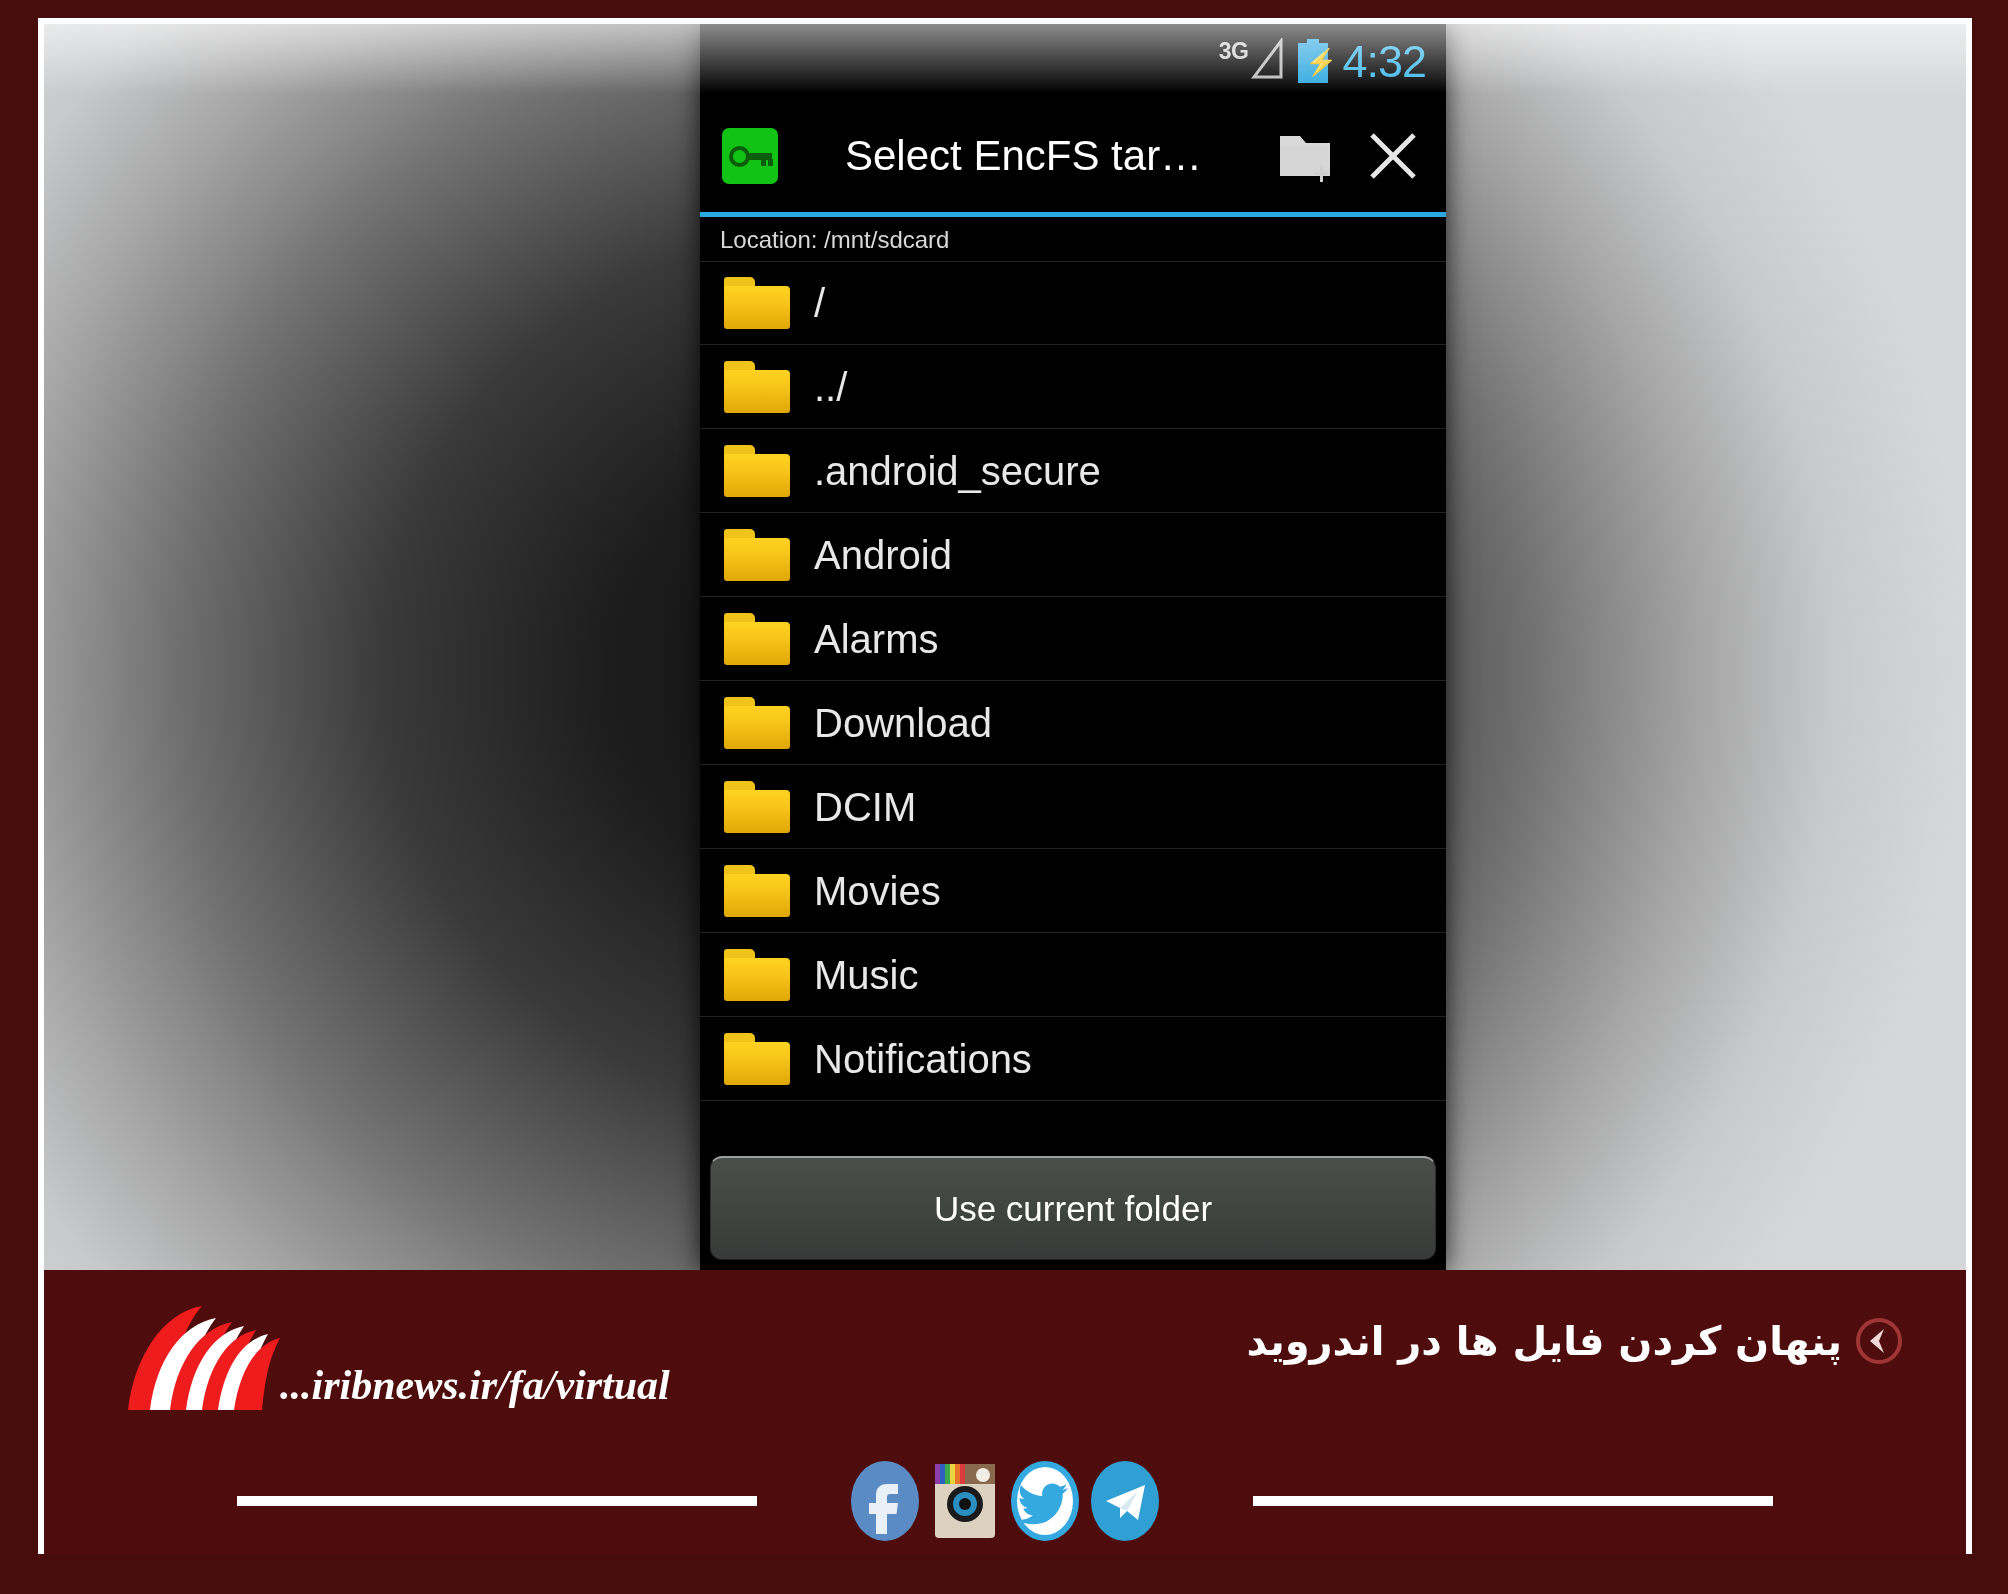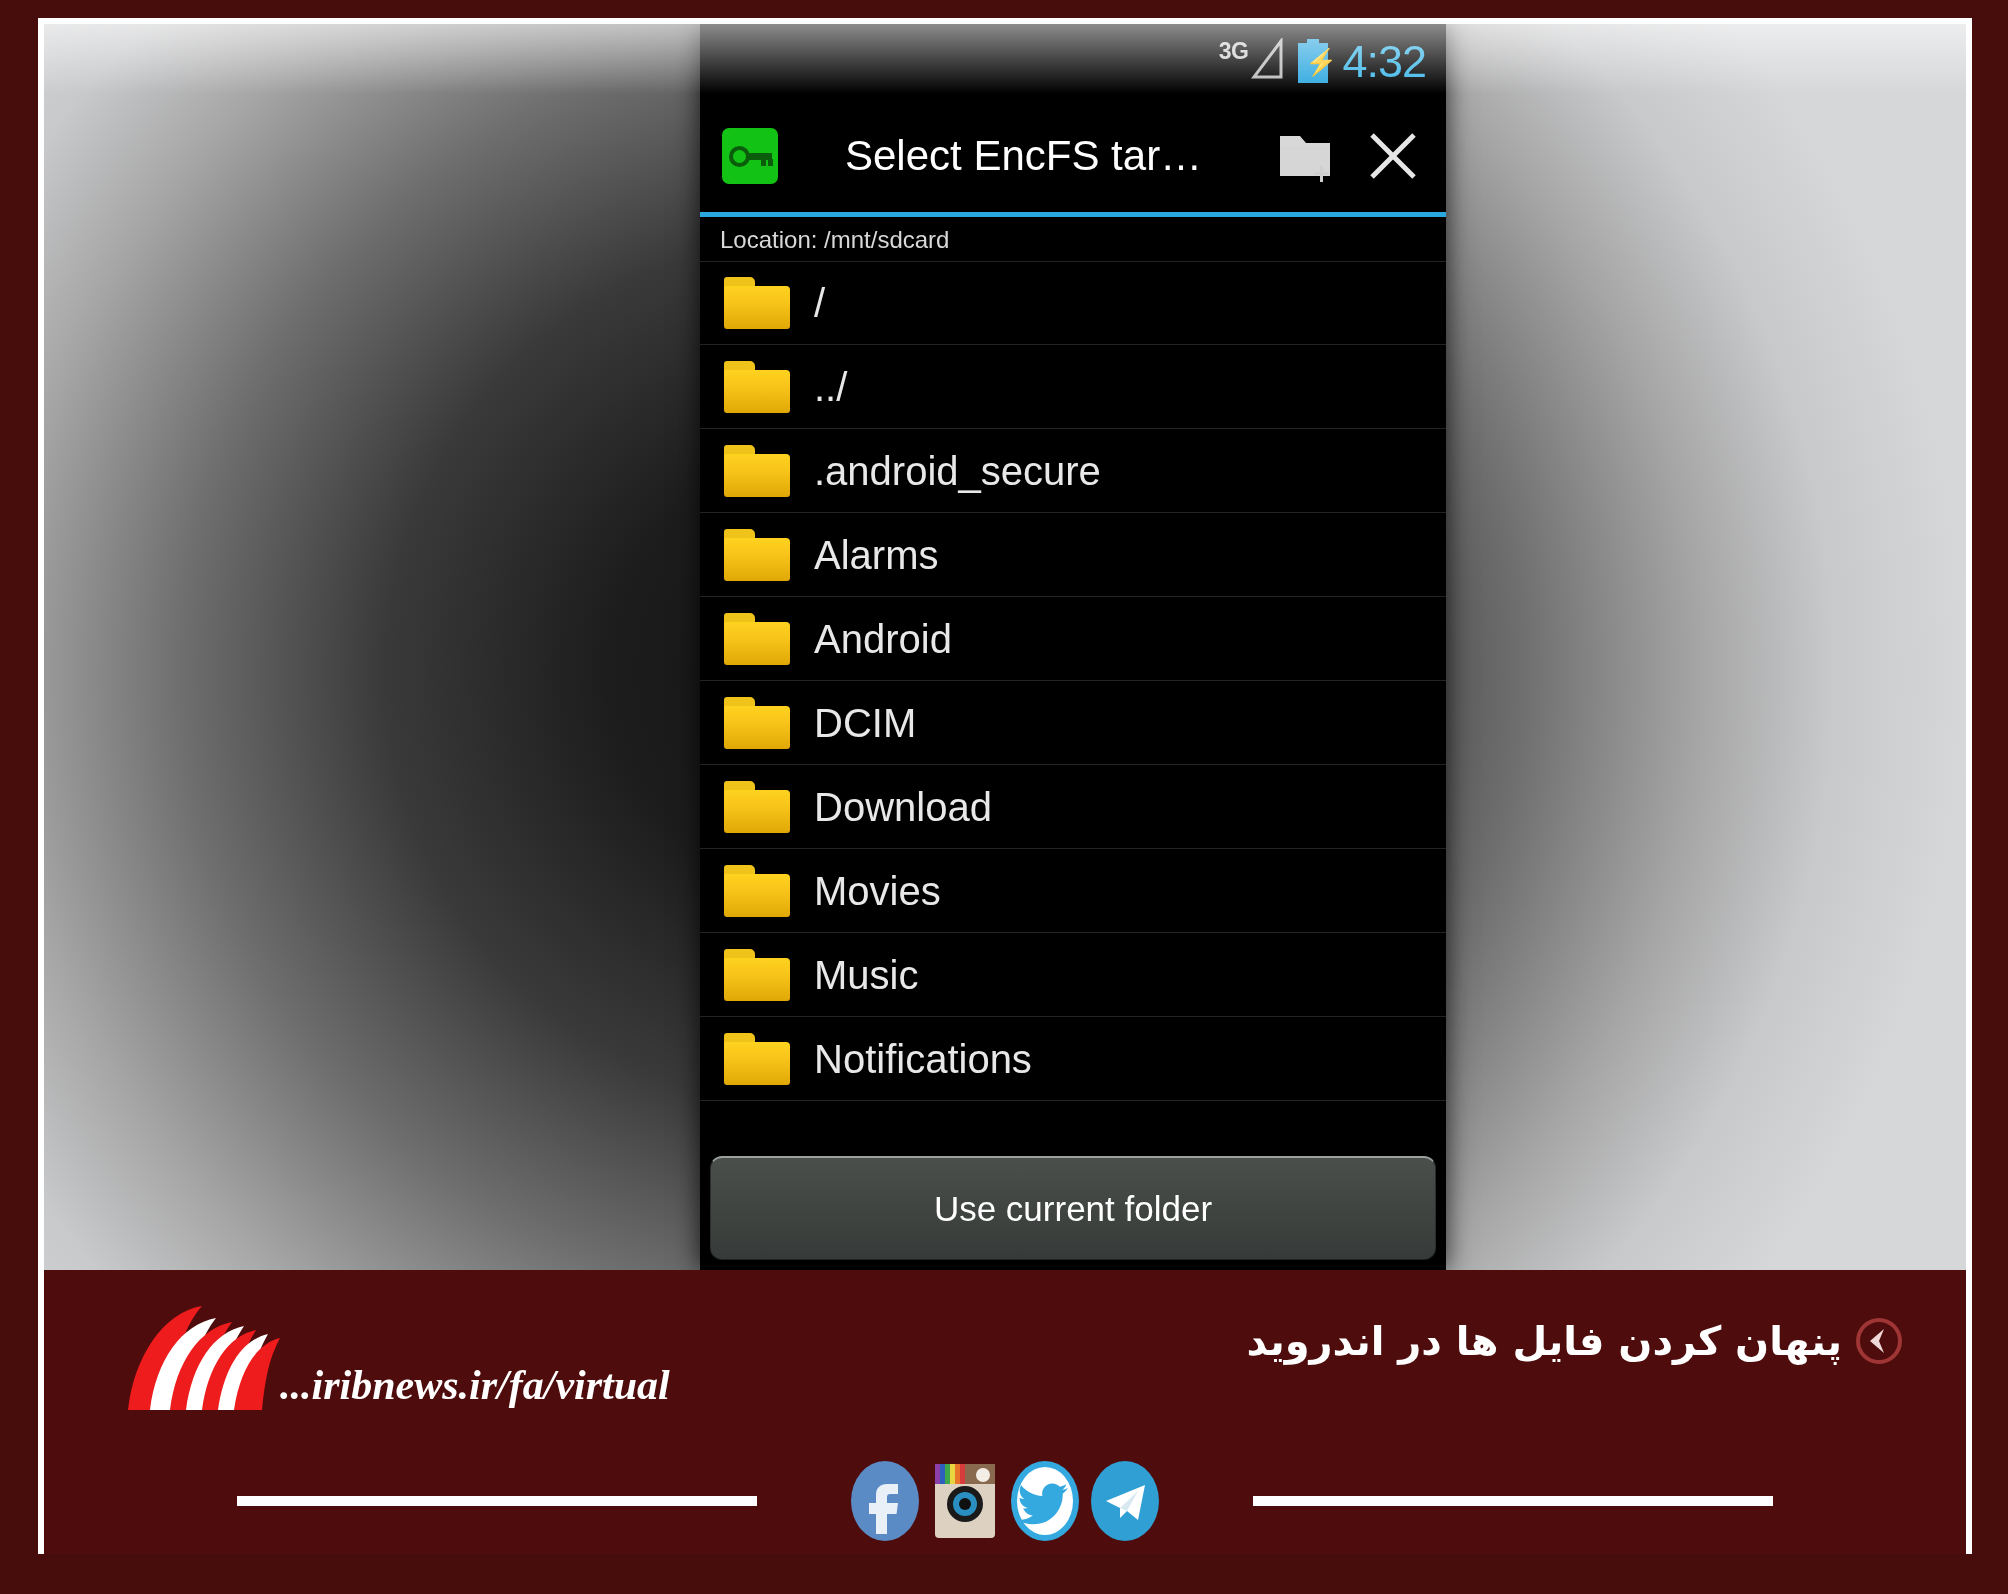--- a/index.html
+++ b/index.html
@@ -470,45 +470,45 @@
               <span class="body"></span>
           </span>
           <span class="file-name">.android_secure</span>
         </div>
 
         <div class="file-row">
           <span class="folder-icon">
             <span class="tab"></span>
               <span class="body"></span>
           </span>
+          <span class="file-name">Android</span>
+        </div>
+
+        <div class="file-row">
+          <span class="folder-icon">
+            <span class="tab"></span>
+              <span class="body"></span>
+          </span>
           <span class="file-name">Alarms</span>
         </div>
 
         <div class="file-row">
           <span class="folder-icon">
             <span class="tab"></span>
               <span class="body"></span>
           </span>
-          <span class="file-name">Android</span>
+          <span class="file-name">Download</span>
         </div>
 
         <div class="file-row">
           <span class="folder-icon">
             <span class="tab"></span>
               <span class="body"></span>
           </span>
           <span class="file-name">DCIM</span>
-        </div>
-
-        <div class="file-row">
-          <span class="folder-icon">
-            <span class="tab"></span>
-              <span class="body"></span>
-          </span>
-          <span class="file-name">Download</span>
         </div>
 
 
         <div class="file-row">
           <span class="folder-icon">
             <span class="tab"></span>
               <span class="body"></span>
           </span>
           <span class="file-name">Movies</span>
         </div>

